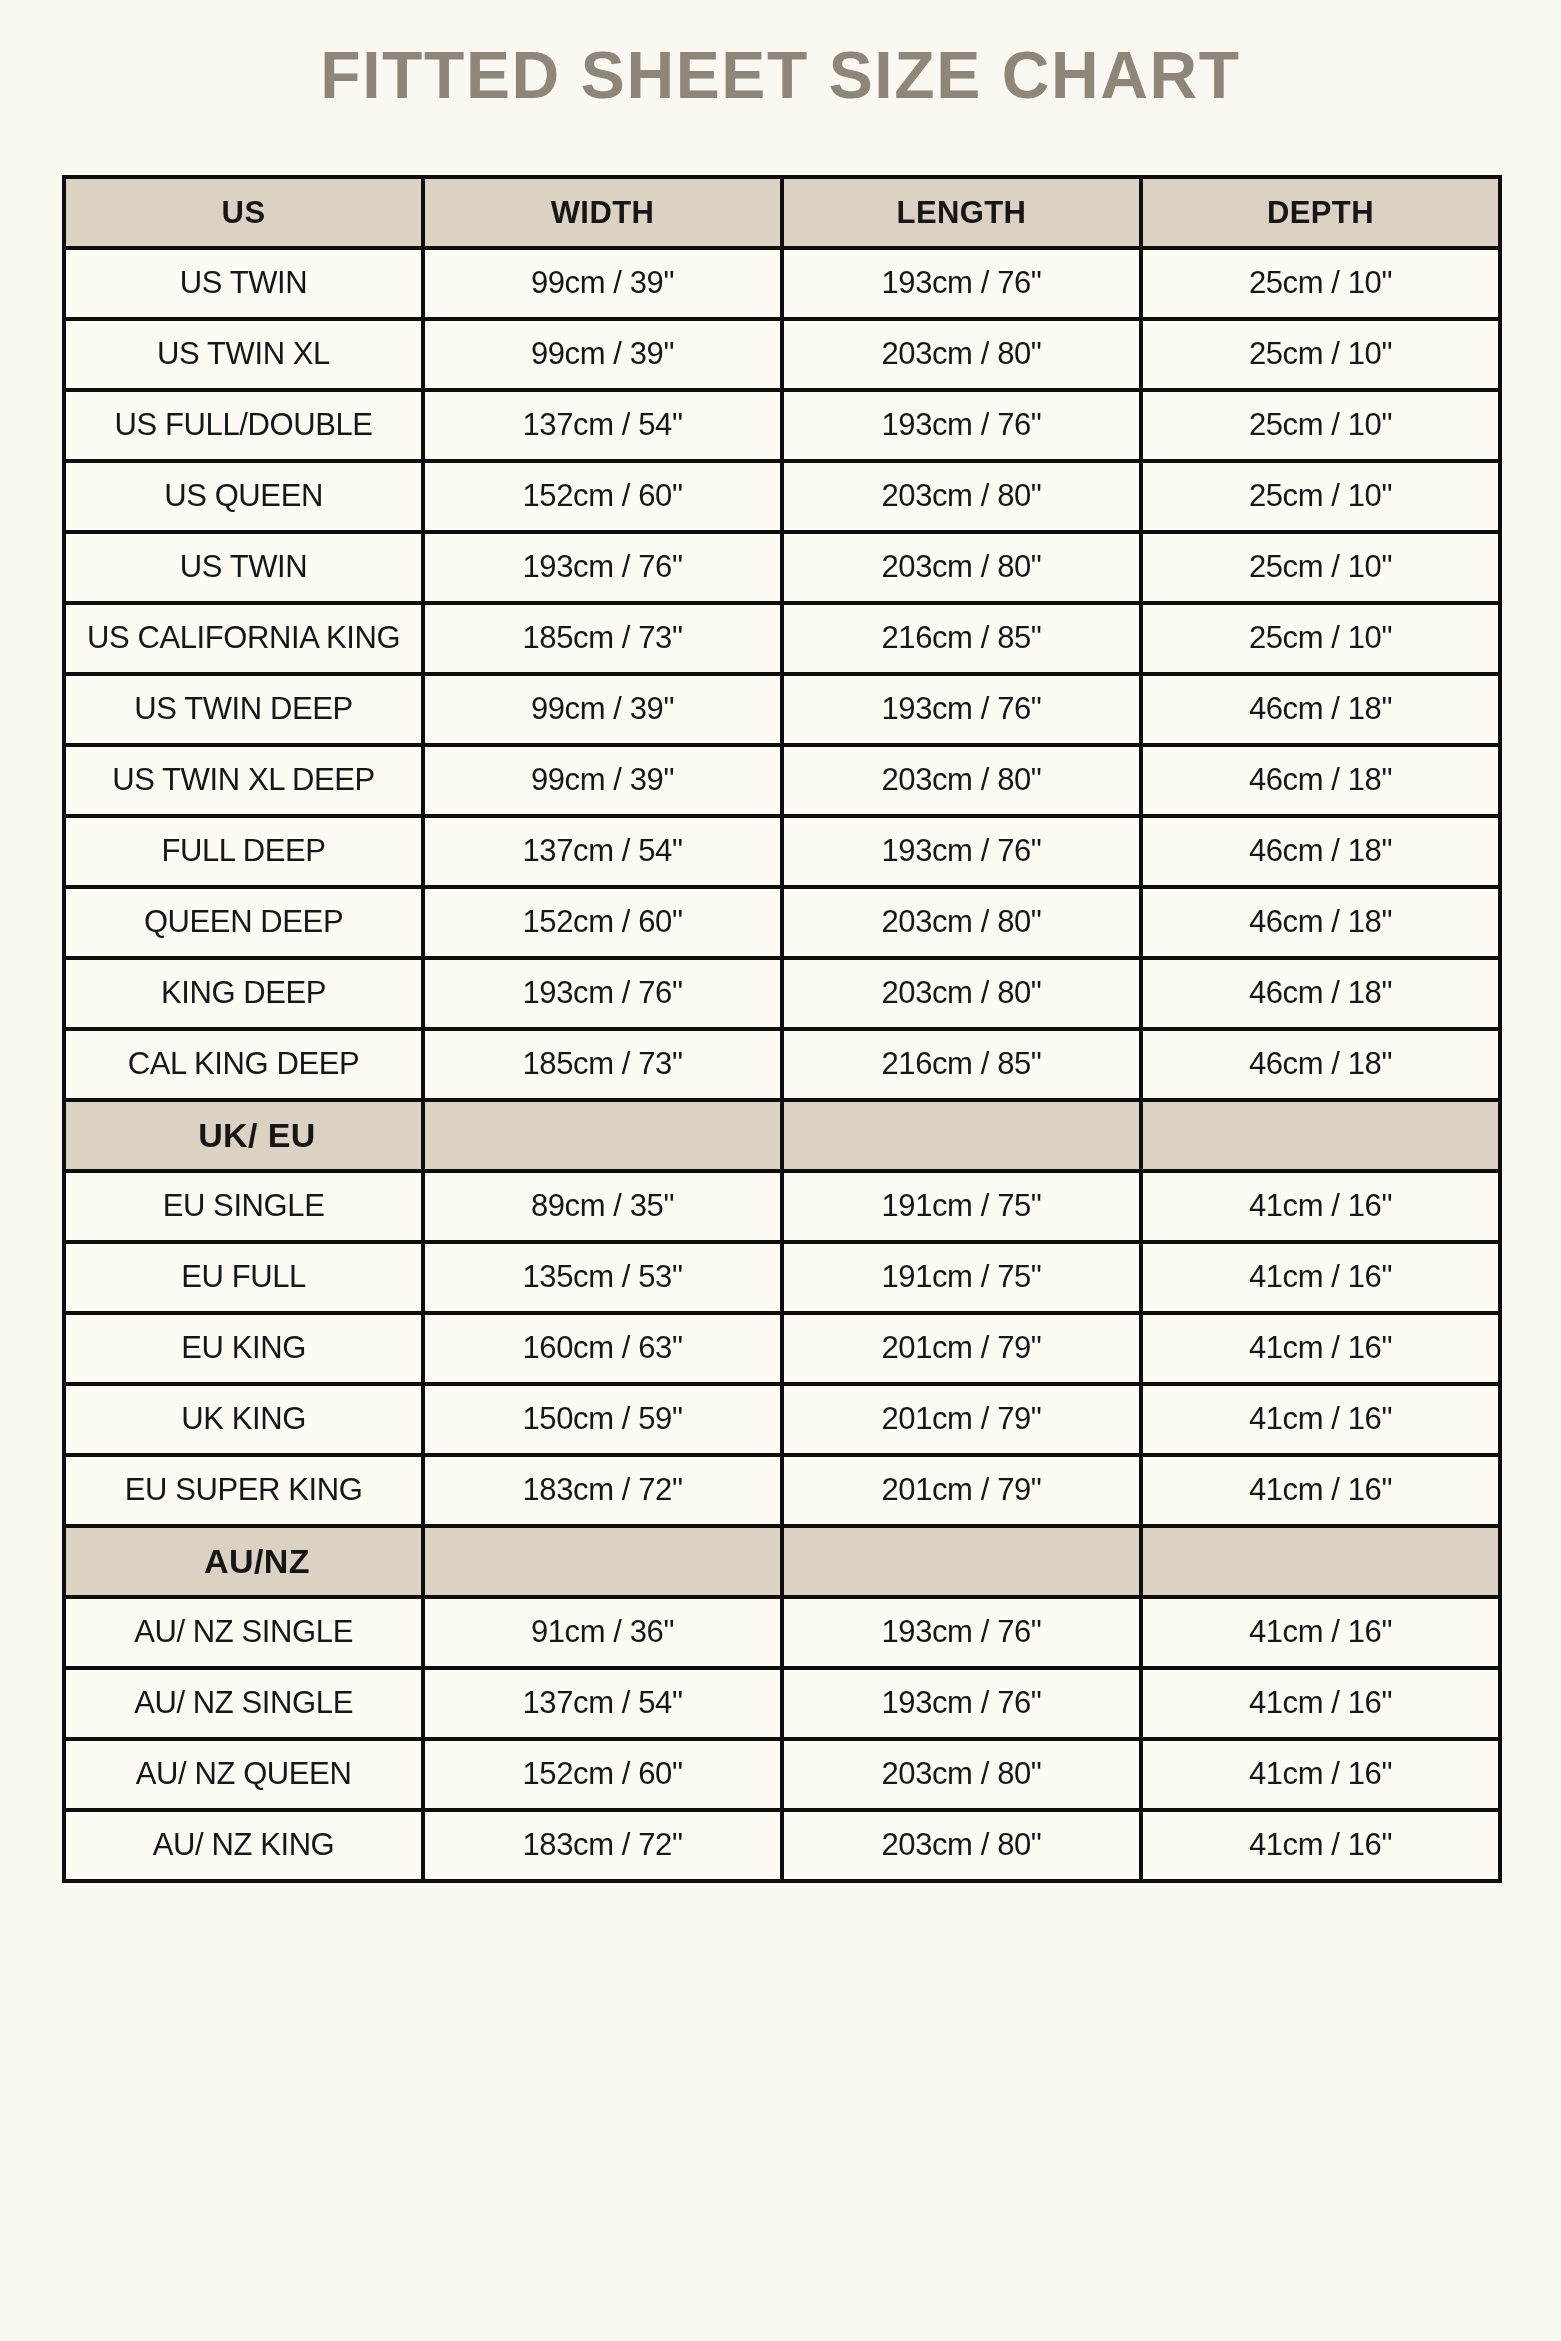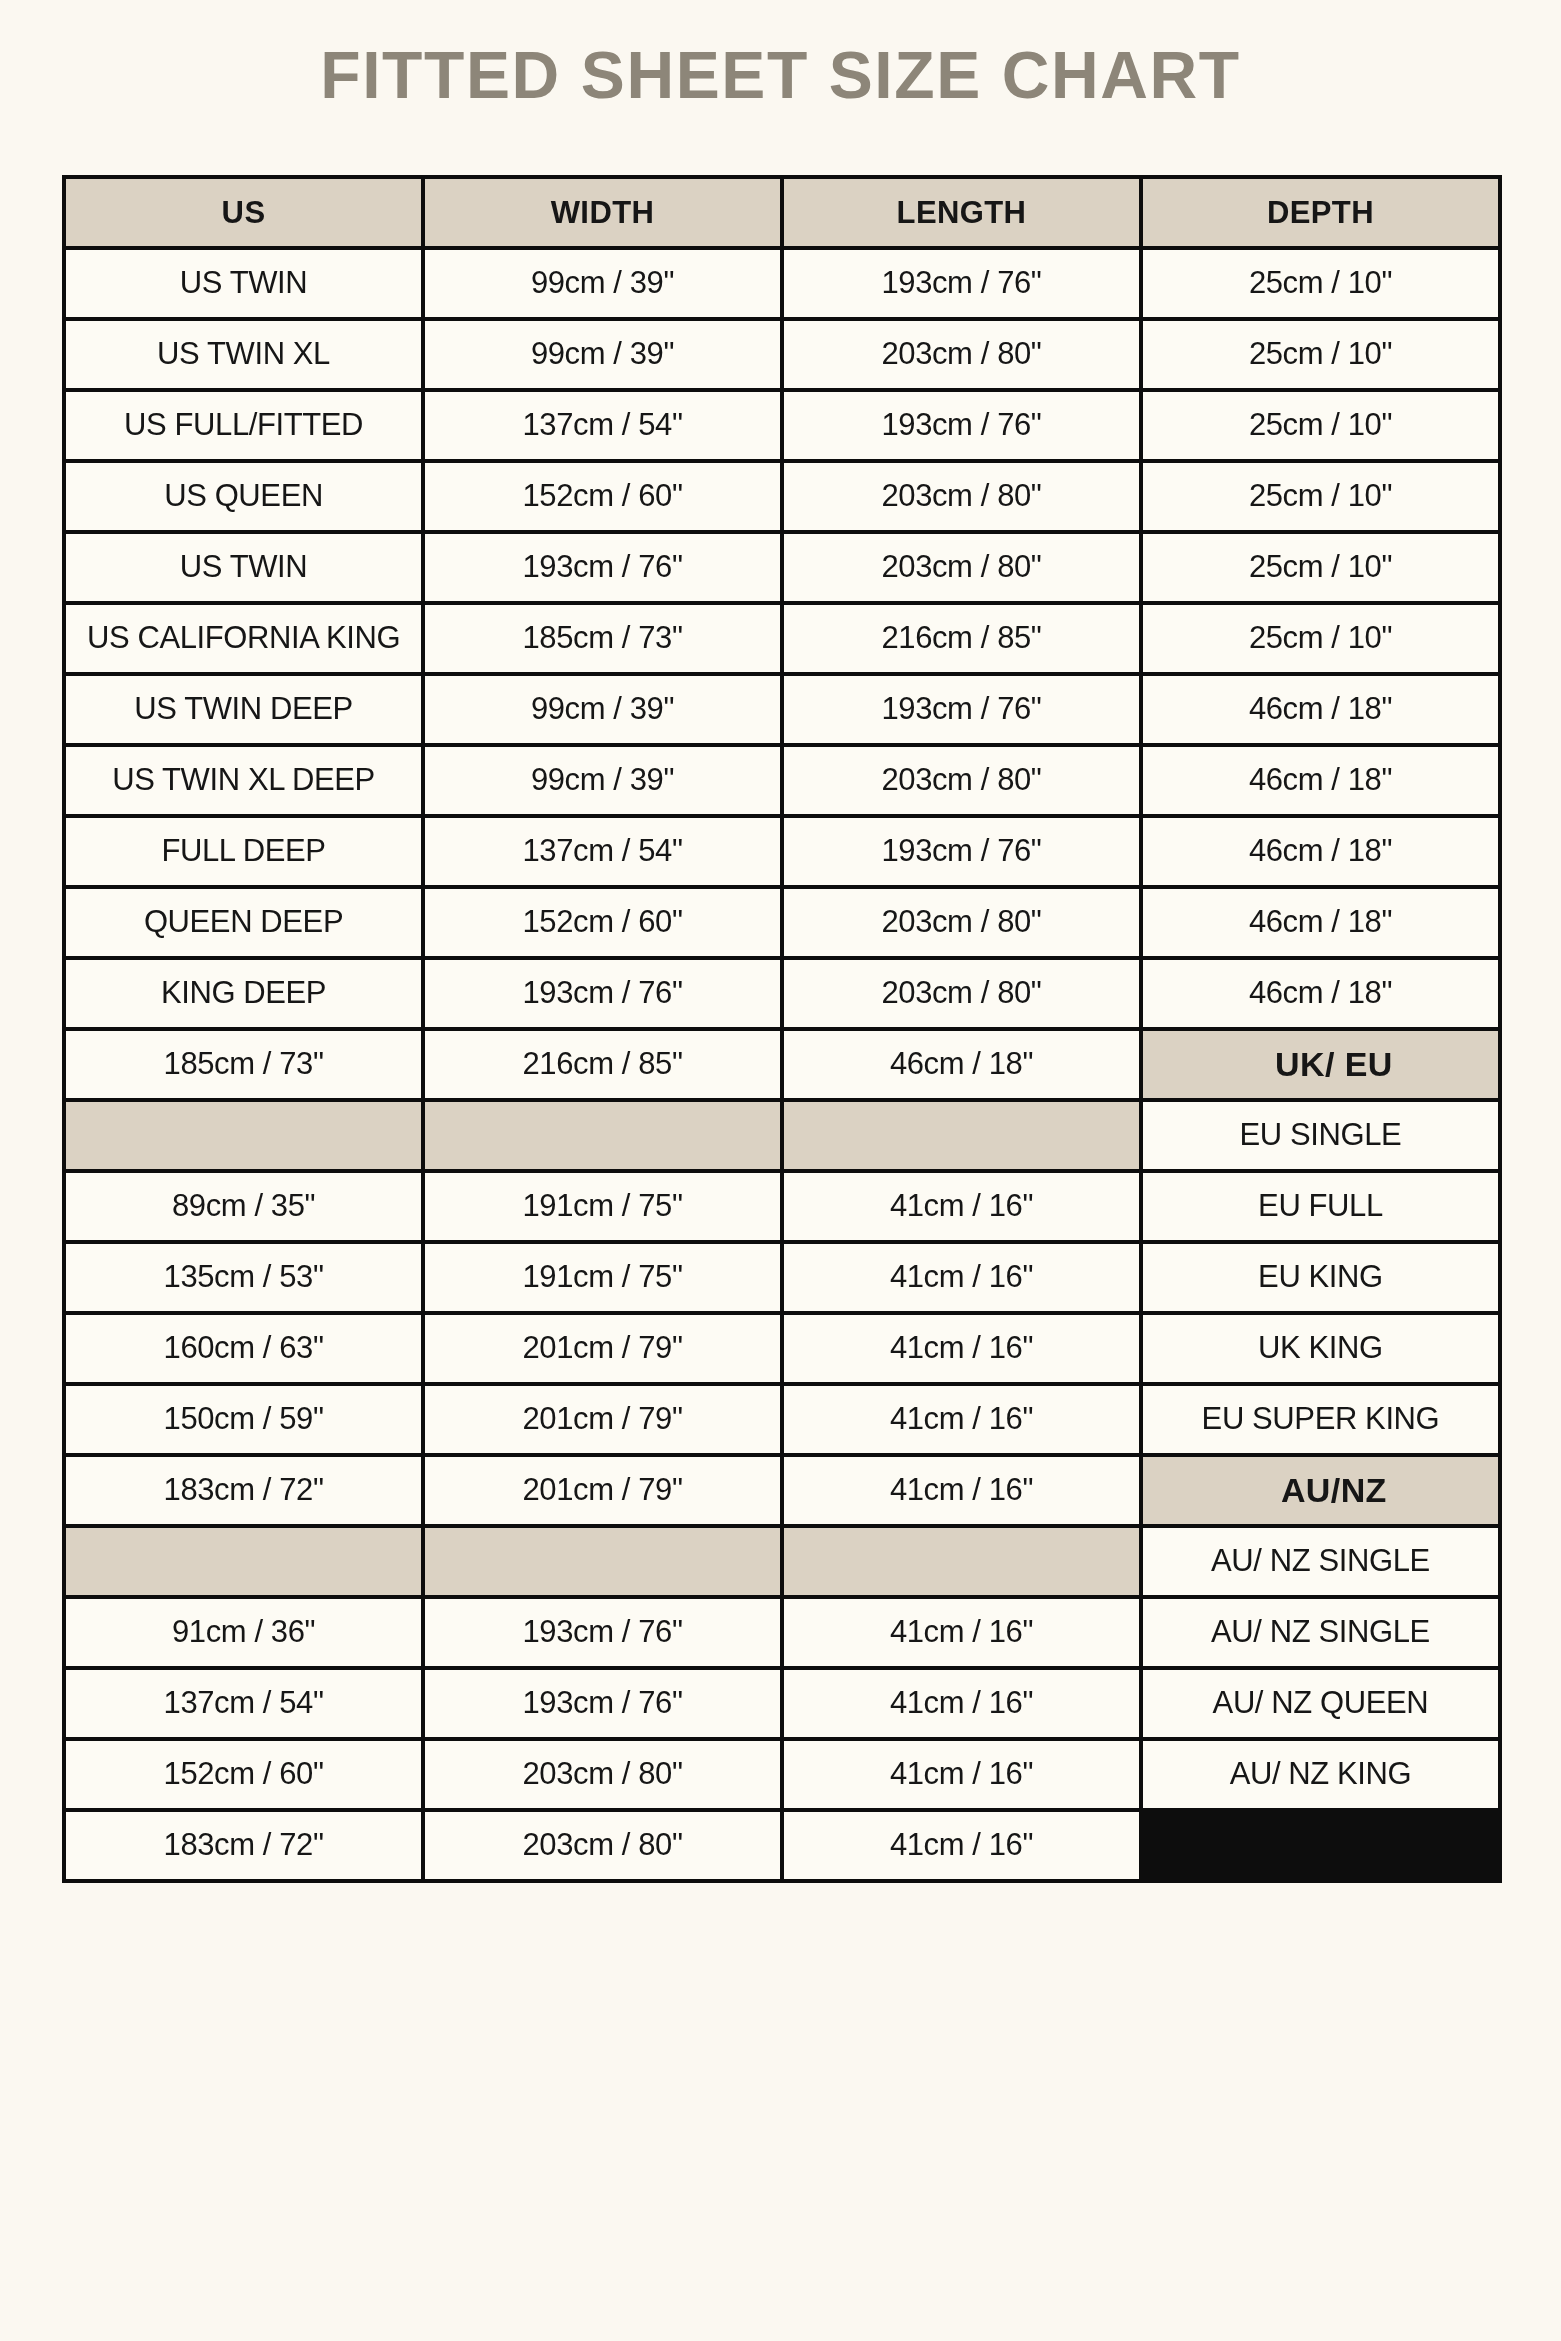--- a/index.html
+++ b/index.html
@@ -82,21 +82,21 @@
       <div class="cell header">LENGTH</div>
       <div class="cell header">DEPTH</div>
       <div class="cell data">US TWIN</div>
       <div class="cell data">99cm / 39"</div>
       <div class="cell data">193cm / 76"</div>
       <div class="cell data">25cm / 10"</div>
       <div class="cell data">US TWIN XL</div>
       <div class="cell data">99cm / 39"</div>
       <div class="cell data">203cm / 80"</div>
       <div class="cell data">25cm / 10"</div>
-      <div class="cell data">US FULL/FITTED</div>
+      <div class="cell data">US FULL/DOUBLE</div>
       <div class="cell data">137cm / 54"</div>
       <div class="cell data">193cm / 76"</div>
       <div class="cell data">25cm / 10"</div>
       <div class="cell data">US QUEEN</div>
       <div class="cell data">152cm / 60"</div>
       <div class="cell data">203cm / 80"</div>
       <div class="cell data">25cm / 10"</div>
       <div class="cell data">US TWIN</div>
       <div class="cell data">193cm / 76"</div>
       <div class="cell data">203cm / 80"</div>
@@ -118,20 +118,21 @@
       <div class="cell data">193cm / 76"</div>
       <div class="cell data">46cm / 18"</div>
       <div class="cell data">QUEEN DEEP</div>
       <div class="cell data">152cm / 60"</div>
       <div class="cell data">203cm / 80"</div>
       <div class="cell data">46cm / 18"</div>
       <div class="cell data">KING DEEP</div>
       <div class="cell data">193cm / 76"</div>
       <div class="cell data">203cm / 80"</div>
       <div class="cell data">46cm / 18"</div>
+      <div class="cell data">CAL KING DEEP</div>
       <div class="cell data">185cm / 73"</div>
       <div class="cell data">216cm / 85"</div>
       <div class="cell data">46cm / 18"</div>
       <div class="cell section">UK/ EU</div>
       <div class="cell section"></div>
       <div class="cell section"></div>
       <div class="cell section"></div>
       <div class="cell data">EU SINGLE</div>
       <div class="cell data">89cm / 35"</div>
       <div class="cell data">191cm / 75"</div>

